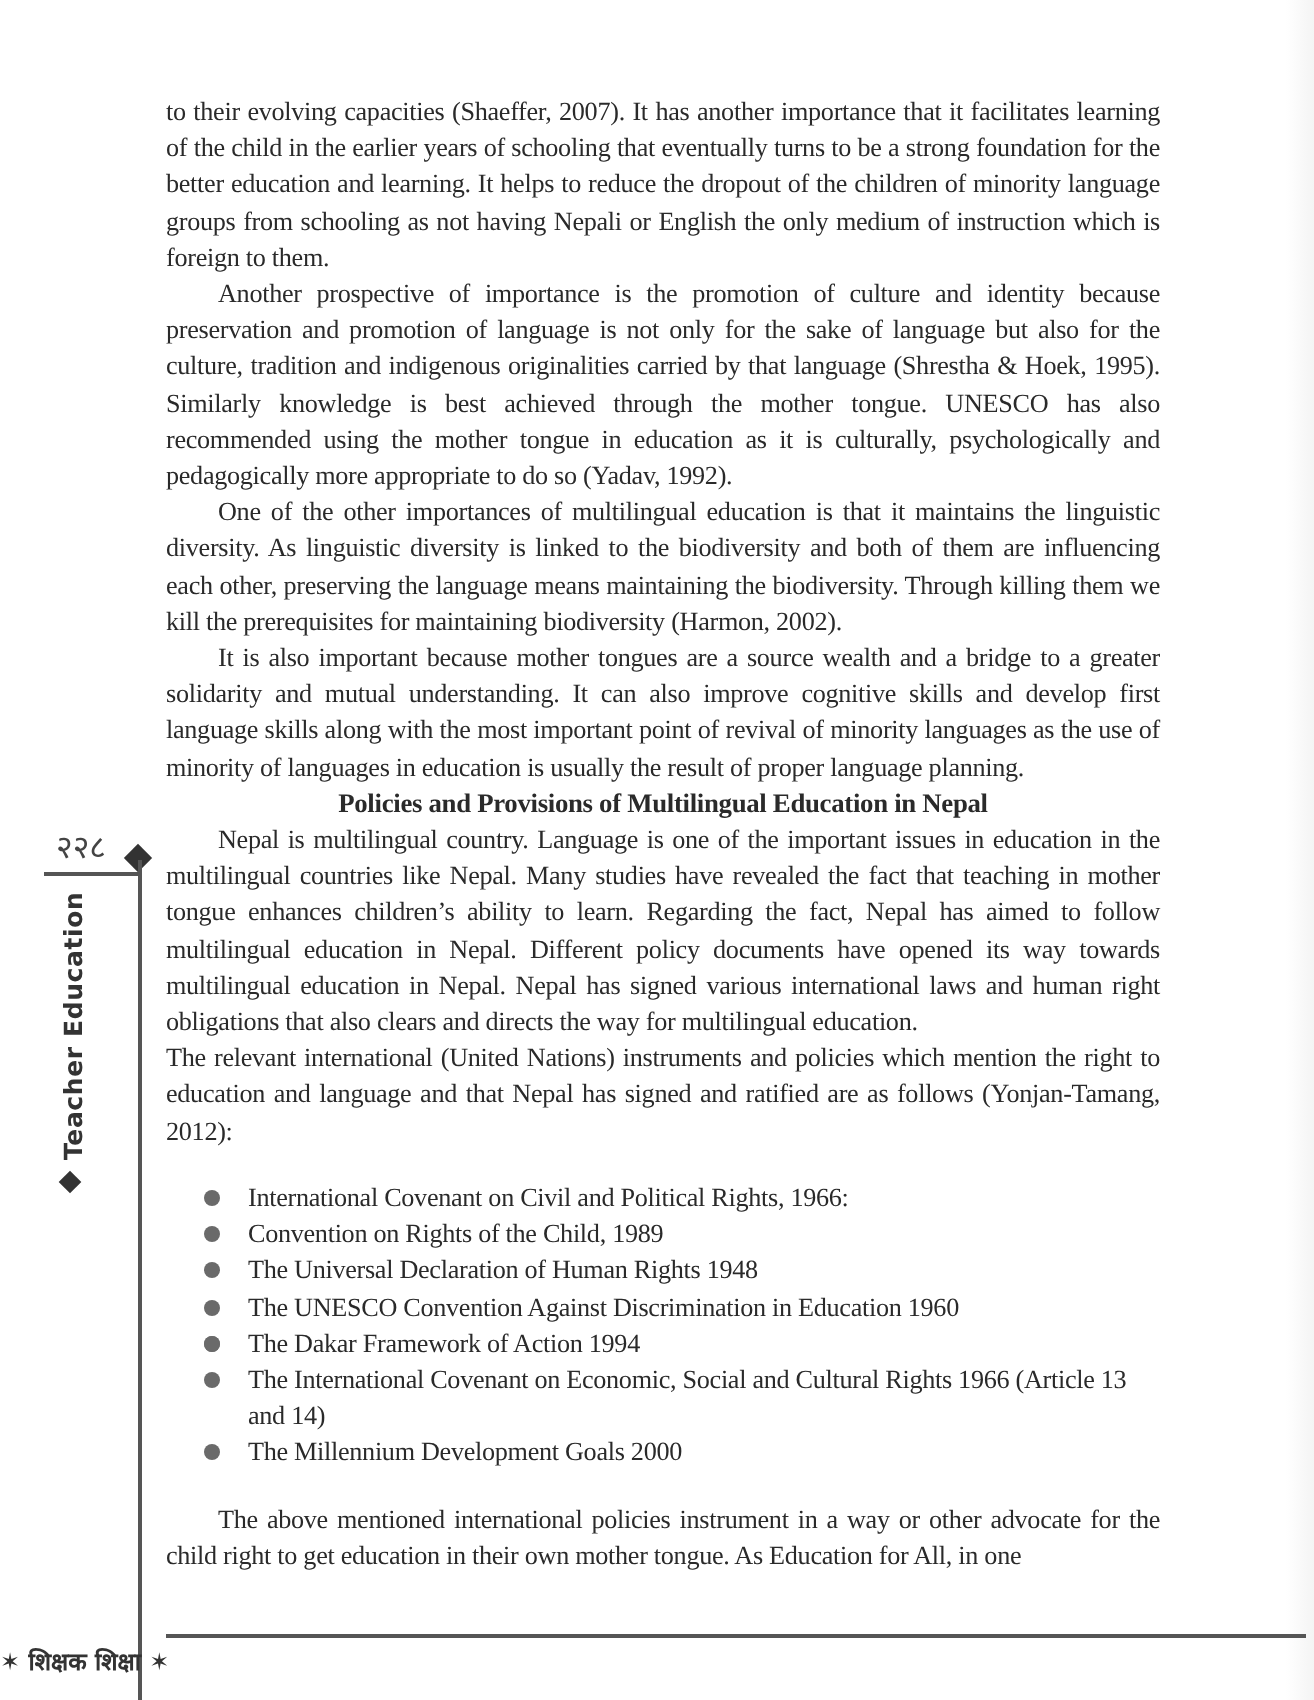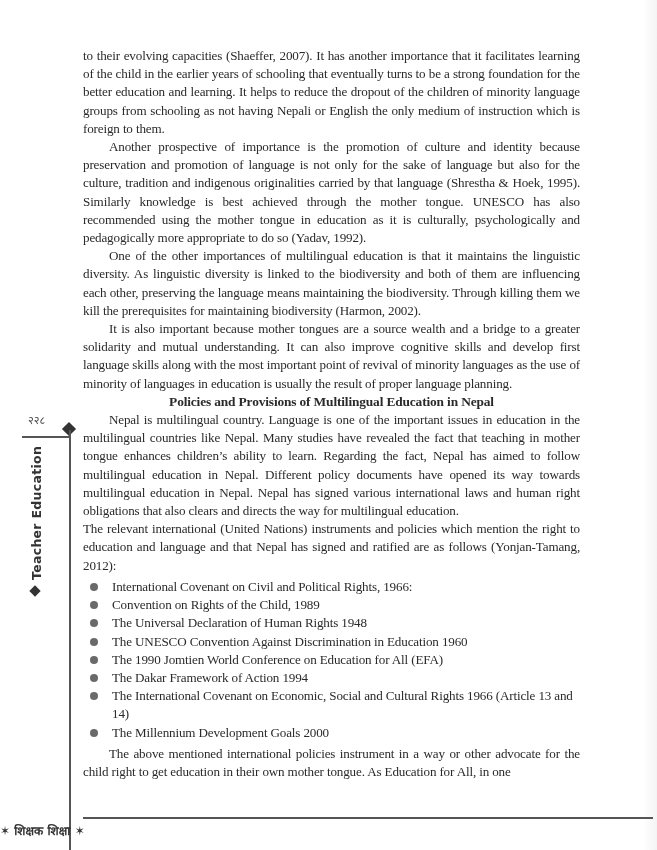--- a/index.html
+++ b/index.html
@@ -11,32 +11,32 @@
     .content {
       position: absolute; left: 83px; top: 47px; width: 497px;
       font-size: 13.1px; line-height: 18.2px; text-align: justify;
       letter-spacing: -0.15px;
     }
     .content p { margin: 0; }
     .indent { text-indent: 26px; }
     .heading {
       font-weight: bold; font-size: 13.4px; margin: 0; text-align: center;
     }
-    ul.bullets { list-style: none; margin: 3px; padding: 0; }
+    ul.bullets { list-style: none; margin: 15px; padding: 0; }
     ul.bullets li { position: relative; padding-left: 26px; text-align: left; }
     ul.bullets li .dot {
       position: absolute; left: 4px; top: 5px; width: 8px; height: 8px; border-radius: 50%;
       background: #6a6a6a;
     }
     .margin-bar {
       position: absolute; left: 69px; top: 430px; width: 2px; height: 420px; background: #555;
     }
     .page-number {
       position: absolute; left: 28px; top: 412px; font-family: "DejaVu Sans", sans-serif;
-      font-size: 11px; color: #444;
+      font-size: 16px; color: #444;
     }
     .page-number-rule {
       position: absolute; left: 22px; top: 436px; width: 48px; height: 2px; background: #555;
     }
     .diamond-top {
       position: absolute; left: 64px; top: 424px; width: 10px; height: 10px; background: #333;
       transform: rotate(45deg);
     }
     .side-label {
       position: absolute; left: 29px; top: 580px; transform-origin: left top;
@@ -72,21 +72,21 @@
     <p class="indent">One of the other importances of multilingual education is that it maintains the linguistic diversity. As linguistic diversity is linked to the biodiversity and both of them are influencing each other, preserving the language means maintaining the biodiversity. Through killing them we kill the prerequisites for maintaining biodiversity (Harmon, 2002).</p>
     <p class="indent">It is also important because mother tongues are a source wealth and a bridge to a greater solidarity and mutual understanding. It can also improve cognitive skills and develop first language skills along with the most important point of revival of minority languages as the use of minority of languages in education is usually the result of proper language planning.</p>
     <p class="heading">Policies and Provisions of Multilingual Education in Nepal</p>
     <p class="indent">Nepal is multilingual country. Language is one of the important issues in education in the multilingual countries like Nepal. Many studies have revealed the fact that teaching in mother tongue enhances children’s ability to learn. Regarding the fact, Nepal has aimed to follow multilingual education in Nepal. Different policy documents have opened its way towards multilingual education in Nepal. Nepal has signed various international laws and human right obligations that also clears and directs the way for multilingual education.</p>
     <p>The relevant international (United Nations) instruments and policies which mention the right to education and language and that Nepal has signed and ratified are as follows (Yonjan-Tamang, 2012):</p>
     <ul class="bullets">
       <li><span class="dot"></span><span>International Covenant on Civil and Political Rights, 1966:</span></li>
       <li><span class="dot"></span><span>Convention on Rights of the Child, 1989</span></li>
       <li><span class="dot"></span><span>The Universal Declaration of Human Rights 1948</span></li>
       <li><span class="dot"></span><span>The UNESCO Convention Against Discrimination in Education 1960</span></li>
-      <li><span class="dot"></span><span>The 1990 Jomtien World Conference on Education for All (EFA)</span></li>
+      <li><span class="dot"></span></li>
       <li><span class="dot"></span><span>The Dakar Framework of Action 1994</span></li>
       <li><span class="dot"></span><span>The International Covenant on Economic, Social and Cultural Rights 1966 (Article 13 and 14)</span></li>
       <li><span class="dot"></span><span>The Millennium Development Goals 2000</span></li>
     </ul>
     <p class="indent">The above mentioned international policies instrument in a way or other advocate for the child right to get education in their own mother tongue. As Education for All, in one</p>
   </div>
 
   <div class="page-number">२२८</div>
   <div class="page-number-rule"></div>
   <div class="diamond-top"></div>

